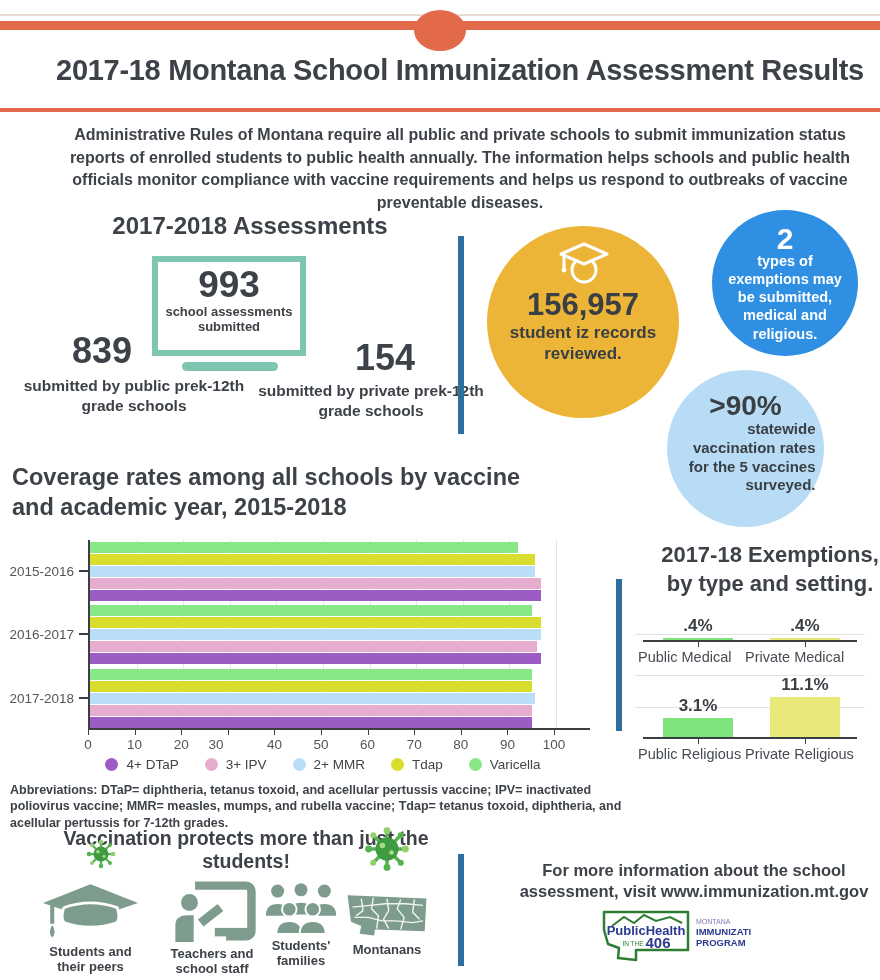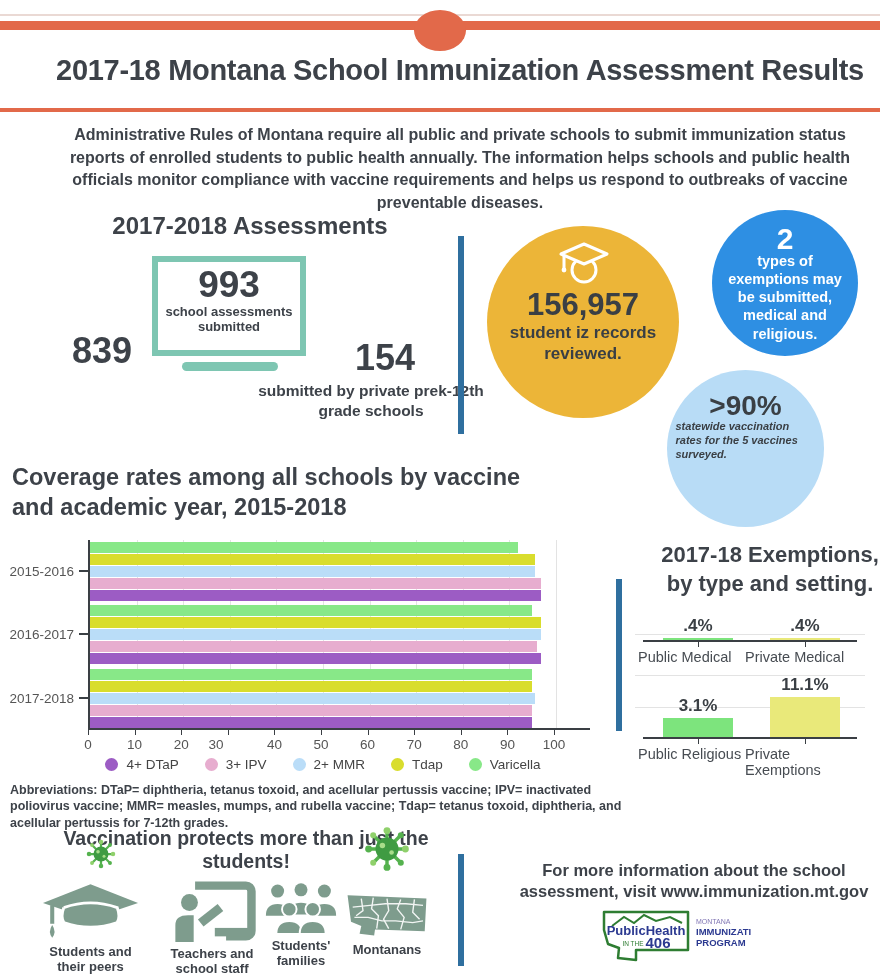--- a/index.html
+++ b/index.html
@@ -35,21 +35,21 @@
   
   .circle{border-radius:50%;display:flex;flex-direction:column;align-items:center;justify-content:flex-start;}
   .circ-yellow{left:487px;top:226px;width:192px;height:192px;background:#ecb538;}
   .circ-yellow .v{font-size:31px;font-weight:bold;color:#3a3f44;line-height:1.1;}
   .circ-yellow .l{font-size:17px;font-weight:bold;color:#3a3f44;width:160px;text-align:center;line-height:1.25;}
   .circ-blue{left:712px;top:210px;width:146px;height:146px;background:#2e8fe3;color:#fff;}
   .circ-blue .v{font-size:30px;font-weight:bold;line-height:1;margin-top:14px;}
   .circ-blue .l{font-size:14.5px;font-weight:bold;width:118px;text-align:center;line-height:1.25;margin-top:-2px;}
   .circ-light{left:667px;top:370px;width:157px;height:157px;background:#b8dcf6;color:#3a3f44;}
   .circ-light .v{font-size:28px;font-weight:bold;margin-top:22px;line-height:1;}
-  .circ-light .l{font-size:11px;font-weight:bold;width:140px;text-align:left;line-height:1.25;font-style:italic;}
+  .circ-light .l{font-size:15px;font-weight:bold;width:140px;text-align:right;line-height:1.25;}
 
   
   .cov-h{left:12px;top:462px;width:552px;font-size:23.5px;font-weight:bold;line-height:1.28;}
   .plot{left:88px;top:540px;width:502px;height:190px;border-left:2px solid #3a3f44;border-bottom:2px solid #3a3f44;box-sizing:border-box;}
   .vgrid{position:absolute;top:0;bottom:0;width:1px;background:#e3e3e3;}
   .bargroup{position:absolute;left:0;width:100%;height:59px;display:flex;flex-direction:column;justify-content:space-between;}
   .hbar{height:11px;}
   .ylab{position:absolute;right:14px;transform:translateY(-50%);font-size:13.5px;color:#555;white-space:nowrap;}
   .ytick{position:absolute;width:9px;height:2px;background:#3a3f44;right:0;transform:translateY(-50%);}
   .xlab{position:absolute;transform:translateX(-50%);font-size:13.5px;color:#555;}
@@ -88,20 +88,21 @@
   <div class="abs rule2"></div>
   <p class="abs intro ctr" style="margin:0">Administrative Rules of Montana require all public and private schools to submit immunization status reports of enrolled students to public health annually. The information helps schools and public health officials monitor compliance with vaccine requirements and helps us respond to outbreaks of vaccine preventable diseases.</p>
 
   <div class="abs assess-h ctr">2017-2018 Assessments</div>
   <div class="abs monitor">
     <div class="v">993</div>
     <div class="l">school assessments submitted</div>
   </div>
   <div class="abs stand"></div>
   <div class="abs bigval ctr pub-val">839</div>
+  <div class="abs ctr pub-lab">submitted by public prek-12th grade schools</div>
   <div class="abs bigval ctr priv-val">154</div>
   <div class="abs ctr priv-lab">submitted by private prek-12th grade schools</div>
   <div class="abs vdiv div1"></div>
 
   <div class="abs circle circ-yellow">
     <svg width="56" height="46" viewBox="0 0 56 46" style="margin-top:16px">
       <circle cx="29" cy="28" r="12" fill="none" stroke="#ffffff" stroke-width="3"></circle>
       <polygon points="29,2 52,12 29,22 6,12" fill="#ecb538" stroke="#ffffff" stroke-width="3" stroke-linejoin="round"></polygon>
       <line x1="9" y1="14" x2="9" y2="26" stroke="#ffffff" stroke-width="3" stroke-linecap="round"></line>
       <circle cx="9" cy="28" r="2.4" fill="#ffffff"></circle>
@@ -225,21 +226,21 @@
   <div class="abs ex-panel" style="top:660px;height:105px;">
       <div class="ex-grid" style="top: 15px;"></div>
       <div class="ex-grid" style="top: 47px;"></div>
       <div class="ex-bar" title="Public Religious: 3.1%" style="left: 28px; top: 57.78px; height: 19.22px; background: rgb(125, 228, 125);"></div>
       <div class="ex-val" style="left: 18px; top: 35.78px;">3.1%</div>
       <div class="ex-tick" style="left: 63px; top: 79px;"></div>
       <div class="ex-cat" style="left: 3px; top: 86px;">Public Religious</div>
       <div class="ex-bar" title="Private Religious: 6.5%" style="left: 135px; top: 36.7px; height: 40.3px; background: rgb(233, 233, 122);"></div>
       <div class="ex-val" style="left: 125px; top: 14.7px;">11.1%</div>
       <div class="ex-tick" style="left: 170px; top: 79px;"></div>
-      <div class="ex-cat" style="left: 110px; top: 86px;">Private Exemptions</div>
+      <div class="ex-cat" style="left: 110px; top: 86px;">Private Religious</div>
       <div class="ex-axis" style="top: 77px;"></div>
     </div>
 
   <div class="abs prot-h ctr">Vaccination protects more than just the students!</div>
   <svg class="abs" style="left:86px;top:839px" width="30" height="30" viewBox="0 0 40 40">
     <g stroke="#55b24e" stroke-width="3" stroke-linecap="round">
       <line x1="20" y1="4" x2="20" y2="36"></line>
         <line x1="4" y1="20" x2="36" y2="20"></line>
       <line x1="8" y1="8" x2="32" y2="32"></line>
         <line x1="32" y1="8" x2="8" y2="32"></line>

